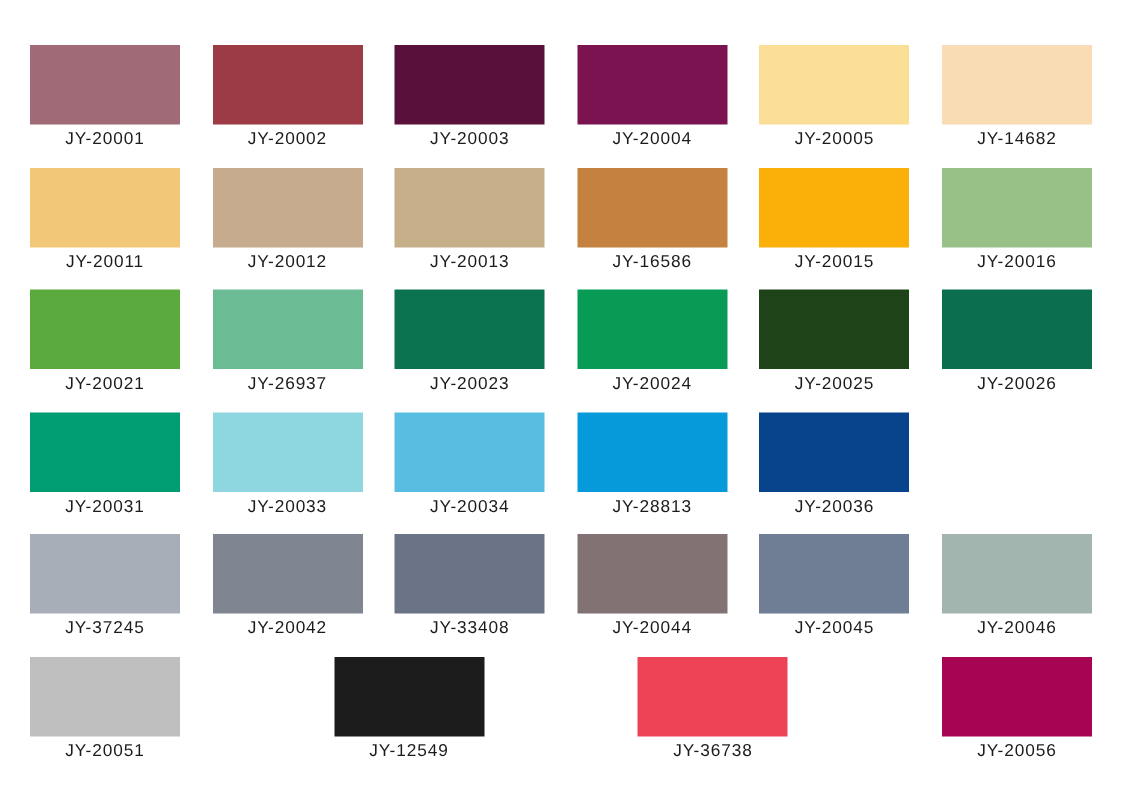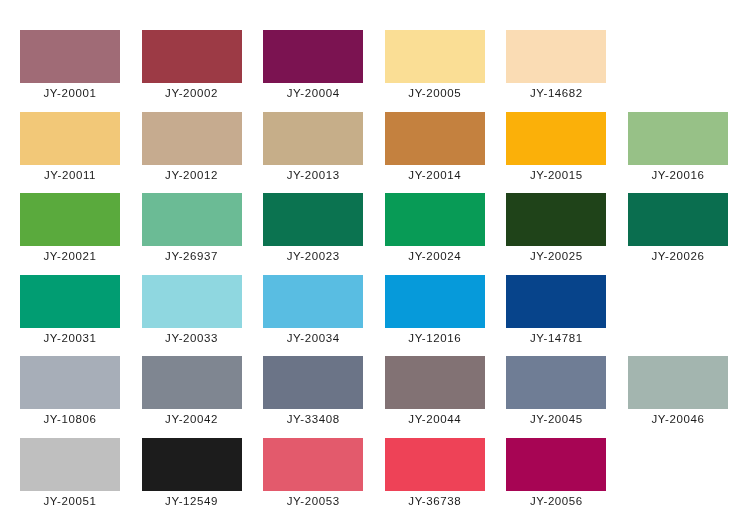--- a/index.html
+++ b/index.html
@@ -24,20 +24,21 @@
     background: #ffffff;
   }
   .swatch-row {
     display: flex;
     flex-direction: row;
     height: 53px;
     margin-bottom: 28.5px;
   }
   .swatch-row:last-child {
     margin-bottom: 14px;
+    justify-content: space-between;
   }
   .swatch-cell {
     width: 100px;
     margin-right: 21.6px;
     position: relative;
     display: flex;
     flex-direction: column;
     align-items: center;
   }
   .swatch-cell:last-child {
@@ -70,20 +71,24 @@
   <div class="swatch-row">
     <div class="swatch-cell">
       <span class="swatch-color" style="background-color: rgb(160, 107, 118);"></span>
       <span class="swatch-label">JY-20001</span>
     </div>
     <div class="swatch-cell">
       <span class="swatch-color" style="background-color: rgb(156, 58, 69);"></span>
       <span class="swatch-label">JY-20002</span>
     </div>
     <div class="swatch-cell">
+      <span class="swatch-color" style="background-color: rgb(89, 16, 58);"></span>
+      <span class="swatch-label">JY-20003</span>
+    </div>
+    <div class="swatch-cell">
       <span class="swatch-color" style="background-color: rgb(123, 19, 81);"></span>
       <span class="swatch-label">JY-20004</span>
     </div>
     <div class="swatch-cell">
       <span class="swatch-color" style="background-color: rgb(250, 222, 149);"></span>
       <span class="swatch-label">JY-20005</span>
     </div>
     <div class="swatch-cell">
       <span class="swatch-color" style="background-color: rgb(250, 220, 180);"></span>
       <span class="swatch-label">JY-14682</span>
@@ -98,21 +103,21 @@
     <div class="swatch-cell">
       <span class="swatch-color" style="background-color: rgb(198, 171, 143);"></span>
       <span class="swatch-label">JY-20012</span>
     </div>
     <div class="swatch-cell">
       <span class="swatch-color" style="background-color: rgb(198, 174, 137);"></span>
       <span class="swatch-label">JY-20013</span>
     </div>
     <div class="swatch-cell">
       <span class="swatch-color" style="background-color: rgb(196, 129, 63);"></span>
-      <span class="swatch-label">JY-20014</span>
+      <span class="swatch-label">JY-16586</span>
     </div>
     <div class="swatch-cell">
       <span class="swatch-color" style="background-color: rgb(251, 176, 9);"></span>
       <span class="swatch-label">JY-20015</span>
     </div>
     <div class="swatch-cell">
       <span class="swatch-color" style="background-color: rgb(151, 193, 135);"></span>
       <span class="swatch-label">JY-20016</span>
     </div>
   </div>
@@ -152,32 +157,32 @@
     <div class="swatch-cell">
       <span class="swatch-color" style="background-color: rgb(143, 215, 224);"></span>
       <span class="swatch-label">JY-20033</span>
     </div>
     <div class="swatch-cell">
       <span class="swatch-color" style="background-color: rgb(89, 189, 226);"></span>
       <span class="swatch-label">JY-20034</span>
     </div>
     <div class="swatch-cell">
       <span class="swatch-color" style="background-color: rgb(6, 154, 218);"></span>
-      <span class="swatch-label">JY-12016</span>
+      <span class="swatch-label">JY-28813</span>
     </div>
     <div class="swatch-cell">
       <span class="swatch-color" style="background-color: rgb(7, 68, 139);"></span>
-      <span class="swatch-label">JY-14781</span>
+      <span class="swatch-label">JY-20036</span>
     </div>
   </div>
 
   <div class="swatch-row">
     <div class="swatch-cell">
       <span class="swatch-color" style="background-color: rgb(167, 174, 184);"></span>
-      <span class="swatch-label">JY-10806</span>
+      <span class="swatch-label">JY-37245</span>
     </div>
     <div class="swatch-cell">
       <span class="swatch-color" style="background-color: rgb(127, 134, 145);"></span>
       <span class="swatch-label">JY-20042</span>
     </div>
     <div class="swatch-cell">
       <span class="swatch-color" style="background-color: rgb(107, 116, 135);"></span>
       <span class="swatch-label">JY-33408</span>
     </div>
     <div class="swatch-cell">
@@ -197,24 +202,20 @@
   <div class="swatch-row">
     <div class="swatch-cell">
       <span class="swatch-color" style="background-color: rgb(191, 191, 191);"></span>
       <span class="swatch-label">JY-20051</span>
     </div>
     <div class="swatch-cell">
       <span class="swatch-color" style="background-color: rgb(28, 28, 28);"></span>
       <span class="swatch-label">JY-12549</span>
     </div>
     <div class="swatch-cell">
-      <span class="swatch-color" style="background-color: rgb(227, 90, 108);"></span>
-      <span class="swatch-label">JY-20053</span>
-    </div>
-    <div class="swatch-cell">
       <span class="swatch-color" style="background-color: rgb(238, 66, 87);"></span>
       <span class="swatch-label">JY-36738</span>
     </div>
     <div class="swatch-cell">
       <span class="swatch-color" style="background-color: rgb(167, 5, 84);"></span>
       <span class="swatch-label">JY-20056</span>
     </div>
   </div>
 
 </div>

